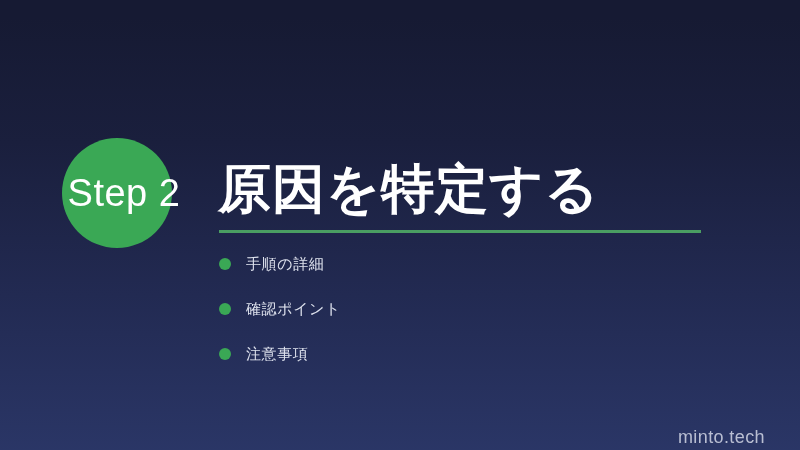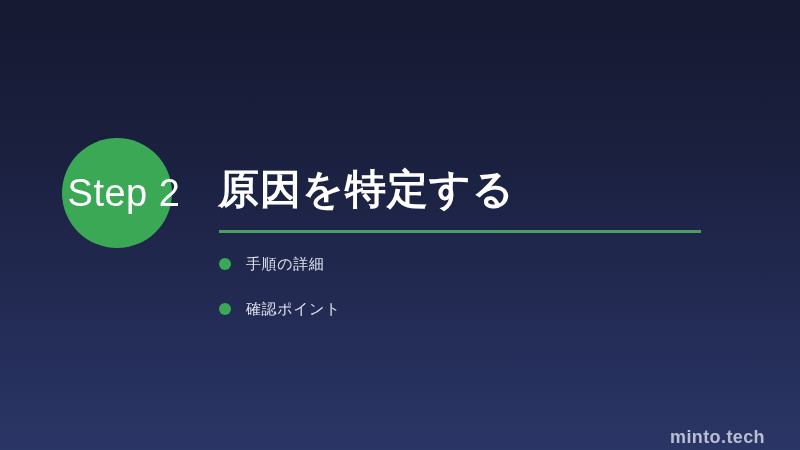--- a/index.html
+++ b/index.html
@@ -46,21 +46,21 @@
     letter-spacing: 0.5px;
     line-height: 44px;
     white-space: nowrap;
   }
 
   
   .title {
     position: absolute;
     left: 218px;
     top: 146px;
-    font-size: 41px;
+    font-size: 53px;
     font-weight: 700;
     color: #ffffff;
     letter-spacing: 1px;
     line-height: 52px;
     white-space: nowrap;
   }
 
   .title-rule {
     position: absolute;
     left: 219px;
@@ -103,21 +103,21 @@
     letter-spacing: 0.6px;
     white-space: nowrap;
   }
 
   
   .watermark {
     position: absolute;
     right: 35px;
     bottom: 17px;
     font-size: 18px;
-    font-weight: 700;
+    font-weight: 400;
     color: #b9bed2;
     letter-spacing: 0.4px;
     white-space: nowrap;
     text-align: right;
   }
 </style>
 </head>
 <body>
 
 <div class="slide">
@@ -134,18 +134,22 @@
     <div class="bullet-item">
       <span class="bullet-dot"></span>
       <span class="bullet-text">手順の詳細</span>
     </div>
 
     <div class="bullet-item">
       <span class="bullet-dot"></span>
       <span class="bullet-text">確認ポイント</span>
     </div>
 
+    <div class="bullet-item">
+      <span class="bullet-dot"></span>
+      <span class="bullet-text">注意事項</span>
+    </div>
 
   </div>
 
   <div class="watermark">minto.tech</div>
 
 </div>
 
 </body></html>

